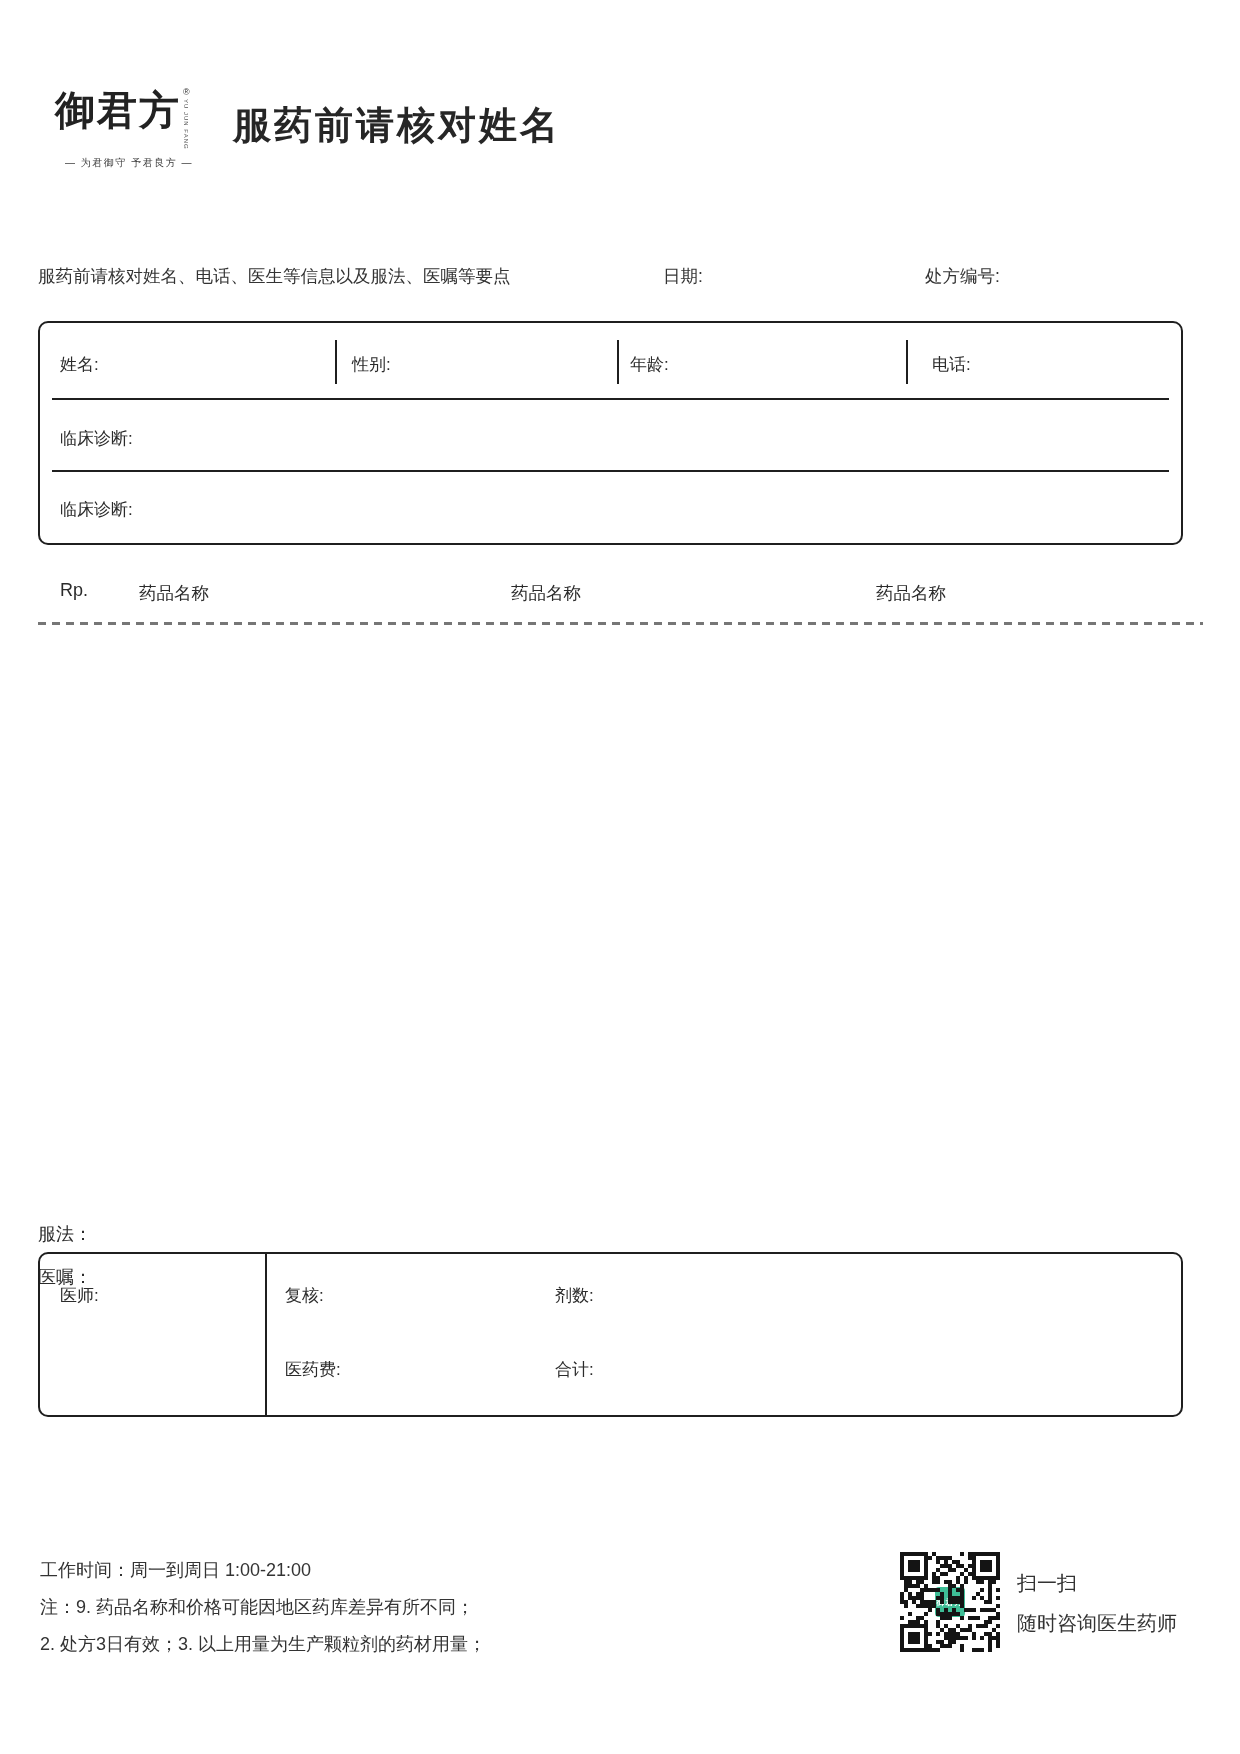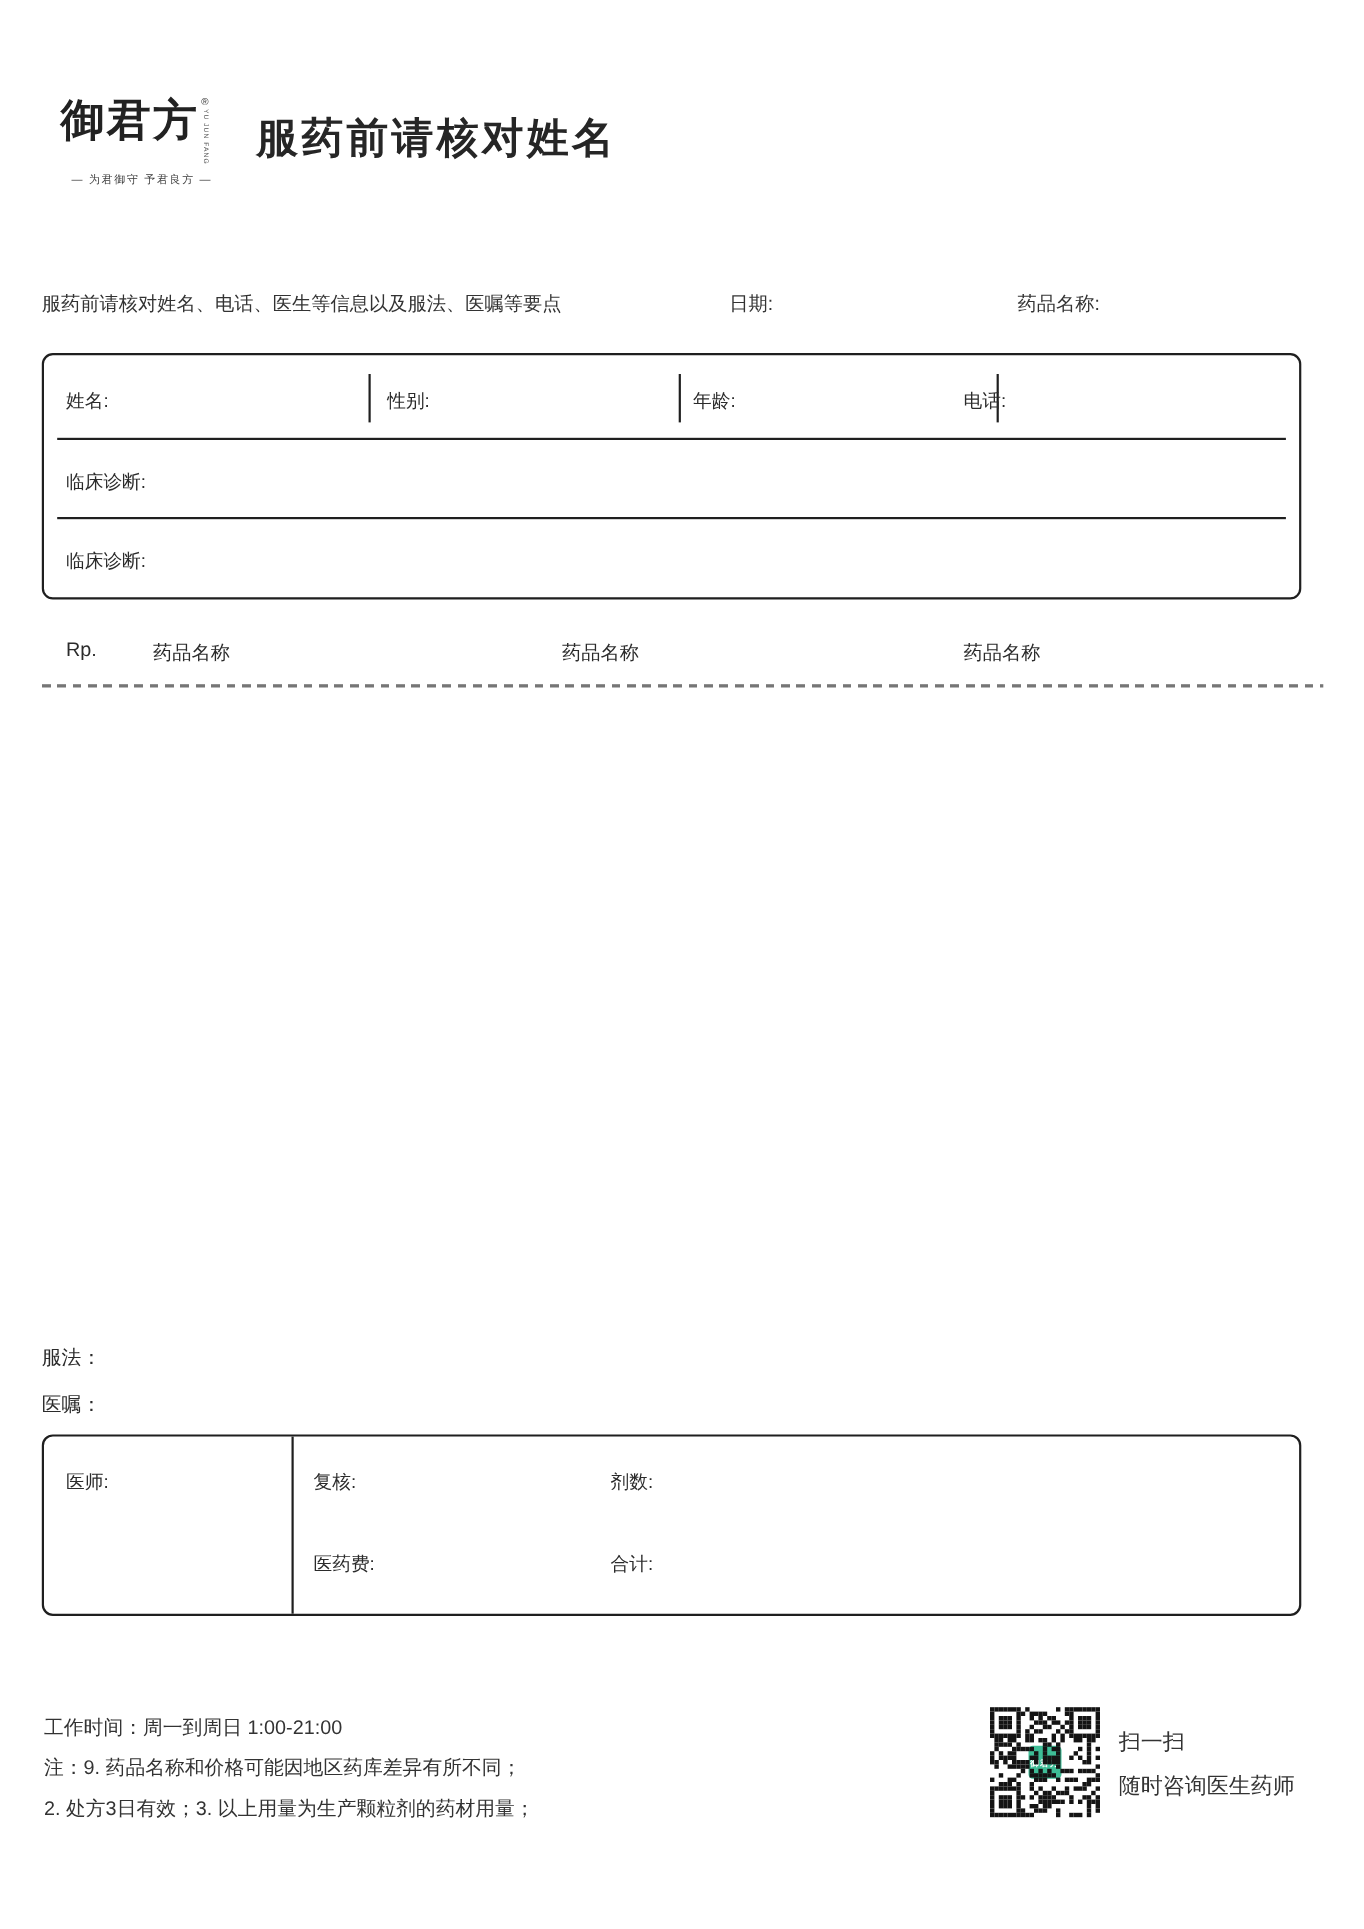--- a/index.html
+++ b/index.html
@@ -56,21 +56,21 @@
     background:repeating-linear-gradient(to right,#767676 0 8px,transparent 8px 14px);
   }
   .rx-body { left:38px; top:630px; width:1165px; height:570px; }
 
   
   .usage  { left:38px; top:1222px; font-size:18px; color:#2b2b2b; }
   .advice { left:38px; top:1265px; font-size:18px; color:#2b2b2b; }
 
   
   .signoff-box {
-    left:38px; top:1304px; width:1145px; height:165px;
+    left:38px; top:1252px; width:1145px; height:165px;
     border:2.5px solid #1f1f1f; border-radius:10px;
   }
   .so-divider { position:absolute; left:225px; top:0; bottom:0; width:2px; background:#1f1f1f; }
   .so-label { position:absolute; font-size:17px; color:#2b2b2b; }
 
   
   .hours { left:40px; top:1558px; font-size:18px; color:#333; }
   .note1 { left:40px; top:1595px; font-size:18px; color:#333; }
   .note2 { left:40px; top:1632px; font-size:18px; color:#333; }
 
@@ -95,30 +95,30 @@
       <span class="logo-reg">®</span>
       <span class="logo-vert">YU JUN FANG</span>
     </span>
   </div>
   <div class="logo-tagline">— 为君御守 予君良方 —</div>
 </div>
 <div class="abs hospital-title">服药前请核对姓名</div>
 
 <div class="abs notice">服药前请核对姓名、电话、医生等信息以及服法、医嘱等要点</div>
 <div class="abs date-lbl">日期:</div>
-<div class="abs rx-lbl">药品名称:</div>
+<div class="abs rx-lbl">处方编号:</div>
 
 <div class="abs patient-box">
   <span class="pb-label pb-row1-lbl" style="left:20px">姓名:</span>
   <span class="vsep" style="left:295px"></span>
   <span class="pb-label pb-row1-lbl" style="left:312px">性别:</span>
   <span class="vsep" style="left:577px"></span>
   <span class="pb-label pb-row1-lbl" style="left:590px">年龄:</span>
   <span class="vsep" style="left:866px"></span>
-  <span class="pb-label pb-row1-lbl" style="left:836px">电话:</span>
+  <span class="pb-label pb-row1-lbl" style="left:892px">电话:</span>
 
   <span class="hline" style="top:75px"></span>
   <span class="pb-label" style="left:20px; top:104px">临床诊断:</span>
 
   <span class="hline" style="top:147px"></span>
   <span class="pb-label" style="left:20px; top:175px">临床诊断:</span>
 </div>
 
 <div class="abs rp-lbl">Rp.</div>
 <div class="abs drug-col" style="left:139px">药品名称</div>

